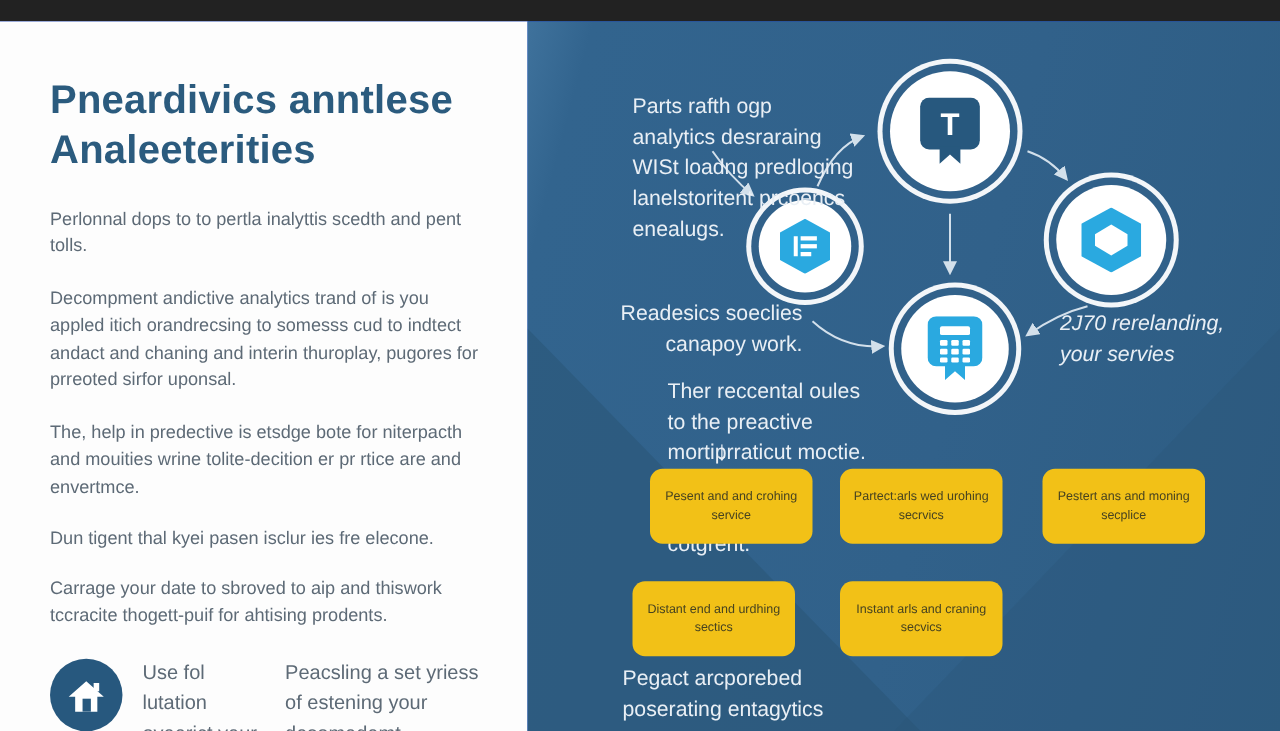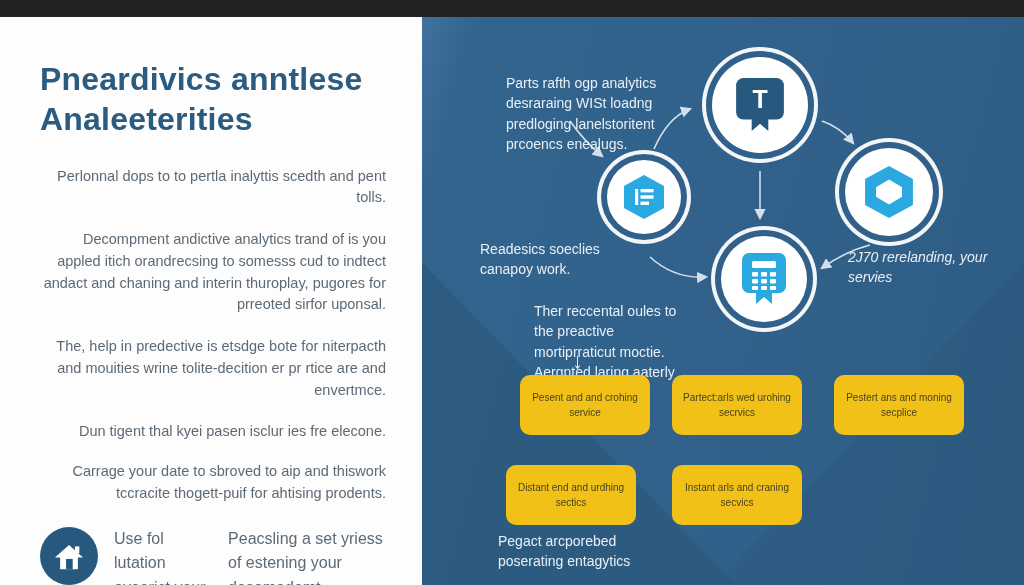--- a/index.html
+++ b/index.html
@@ -4,41 +4,41 @@
 <style>
   html,body{margin:0;padding:0;background:#222;}
   .canvas{position:relative;width:1024px;height:585px;overflow:hidden;
           font-family:"Liberation Sans",sans-serif;background:#1d4ed8;margin-top:17px;}
 
   
   .panel-left{position:absolute;left:0;top:0;width:422px;height:585px;background:#fdfdfd;}
   .left-content{padding:42px 36px 0 40px;}
   .title{font-size:32px;font-weight:700;color:#2b5b7e;line-height:1.26;letter-spacing:.2px;margin:0 0 26px 0;}
   .title span{display:block;}
-  .para{font-size:14.5px;color:#5d6a76;line-height:1.5;margin:0 0 20px 0;text-align:right;}
+  .para{font-size:14.5px;color:#5d6a76;line-height:1.5;margin:0 0 20px 0;}
   .para.tight{margin-bottom:18px;}
 
   .feature{display:flex;align-items:flex-start;margin-top:24px;}
   .feature-icon{flex:0 0 58px;width:58px;height:58px;border-radius:50%;
                 display:flex;align-items:center;justify-content:center;}
   .feature-icon.blue{background:#27587e;}
   .fcol{font-size:16px;color:#5d6a76;line-height:1.55;}
   .fcol1{width:106px;margin-left:16px;}
   .fcol2{width:178px;margin-left:20px;}
 
   
   .panel-right{position:absolute;left:422px;top:0;width:602px;height:585px;
                background:linear-gradient(105deg,#3f729c 0%,#32648e 7%,#31618a 55%,#2d5c82 100%);}
   .wedge{position:absolute;left:0;top:0;width:100%;height:100%;pointer-events:none;}
   .wedge-a{background:#2a5577;opacity:.55;clip-path:polygon(0 42%,55% 100%,0 100%);}
   .wedge-b{background:#2a5577;opacity:.35;clip-path:polygon(46% 100%,100% 42%,100% 100%);}
 
-  .rp-text{position:absolute;color:#e9eff5;font-size:14px;line-height:1.45;}
+  .rp-text{position:absolute;color:#e9eff5;font-size:17px;line-height:1.45;}
   .rp-top-note{left:84px;top:56px;width:182px;}
-  .rp-left-caption{left:58px;top:222px;width:162px;}
+  .rp-left-caption{left:58px;top:222px;width:162px;text-align:right;}
   .rp-right-caption{left:426px;top:230px;width:142px;font-style:italic;}
   .rp-middle-note{left:112px;top:284px;width:164px;}
   .rp-bottom-note{left:76px;top:514px;width:176px;}
   .rp-down-arrow{left:150px;top:328px;font-size:22px;color:#e9eff5;}
 
   
   .node{position:absolute;background:#fff;border-radius:50%;
         display:flex;align-items:center;justify-content:center;
         box-shadow:0 0 0 6px #31618a,0 0 0 10px #f3f6f9;}
   .node-top{left:290px;top:40px;width:96px;height:96px;}

